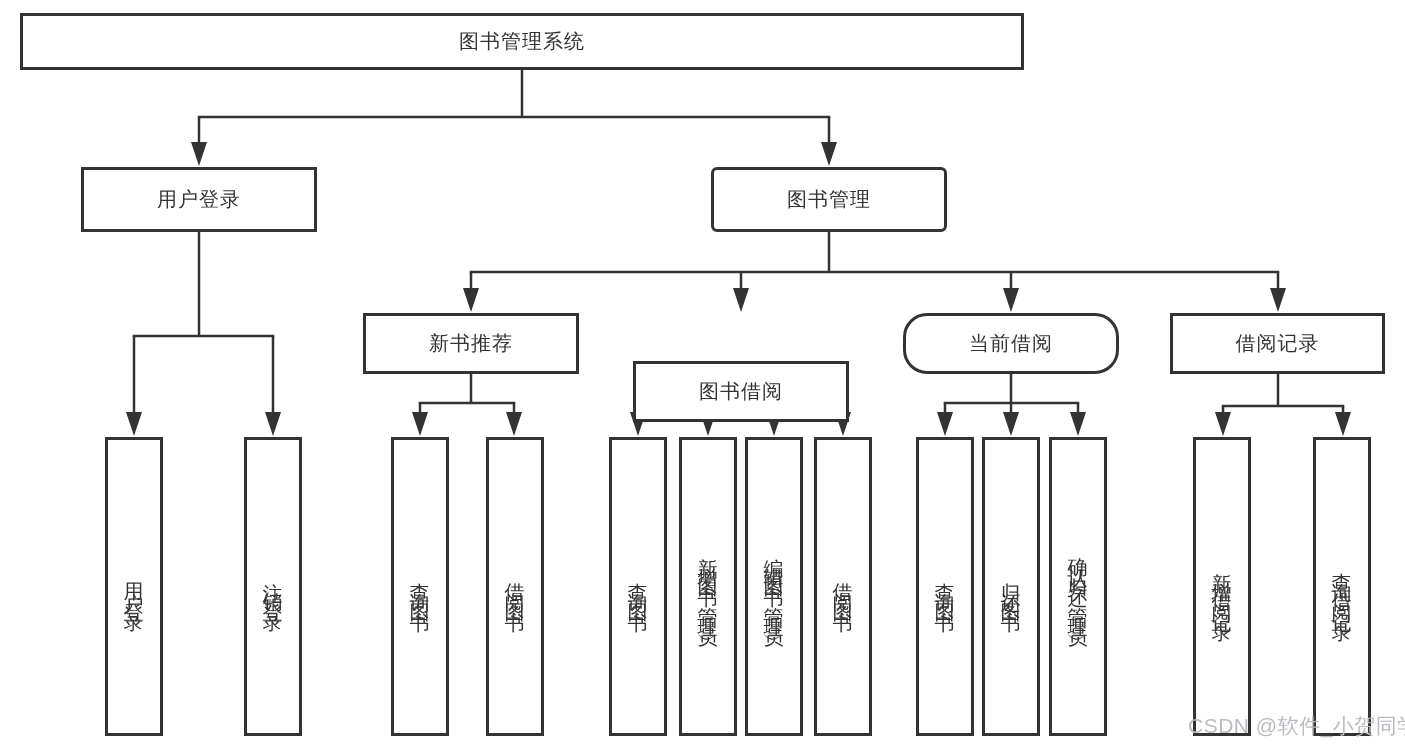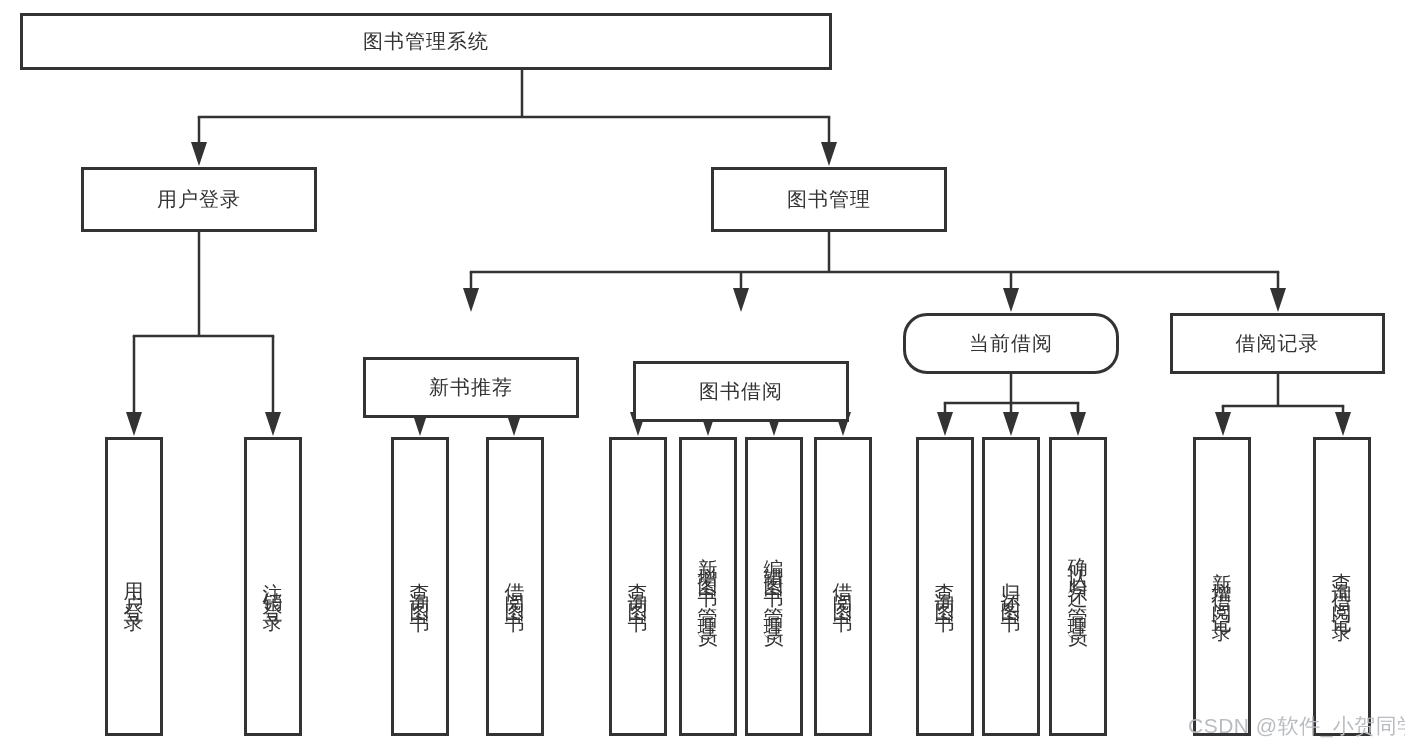--- a/index.html
+++ b/index.html
@@ -37,24 +37,24 @@
   }
   .vnode span {
     writing-mode: vertical-rl;
     text-orientation: mixed;
     font-size: 20px;
     letter-spacing: 10px;
     line-height: 1;
     color: #333333;
     white-space: nowrap;
   }
-  .root-box   { left: 20px;  top: 13px;  width: 812px; height: 57px; }
+  .root-box   { left: 20px;  top: 13px;  width: 1004px; height: 57px; }
   .n-userlogin{ left: 81px;  top: 167px; width: 236px;  height: 65px; }
-  .n-bookmgmt { left: 711px; top: 167px; width: 236px;  height: 65px; }
-  .n-newrec   { left: 363px; top: 313px; width: 216px;  height: 61px; margin-top: 44px; }
+  .n-bookmgmt { left: 711px; top: 167px; width: 236px;  height: 65px; border-radius: 6px; }
+  .n-newrec   { left: 363px; top: 313px; width: 216px;  height: 61px; }
   .n-borrow   { left: 633px; top: 313px; width: 216px;  height: 61px; margin-top: 48px; }
   .n-current  { left: 903px; top: 313px; width: 216px;  height: 61px; border-radius: 24px; }
   .n-records  { left: 1170px;top: 313px; width: 215px;  height: 61px; }
   .leaf { top: 437px; width: 58px; height: 299px; }
   .lf-a1 { left: 105px; }
   .lf-a2 { left: 244px; }
   .lf-b1 { left: 391px; }
   .lf-b2 { left: 486px; }
   .lf-c1 { left: 609px; }
   .lf-c2 { left: 679px; }

